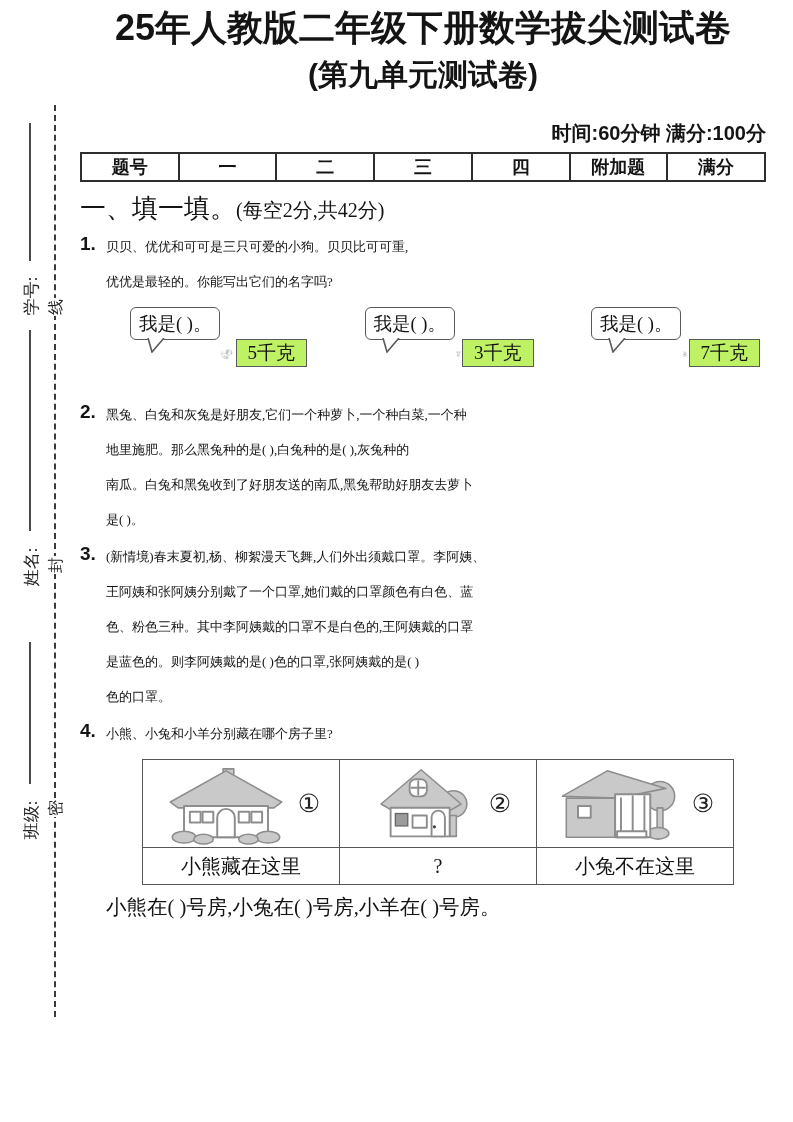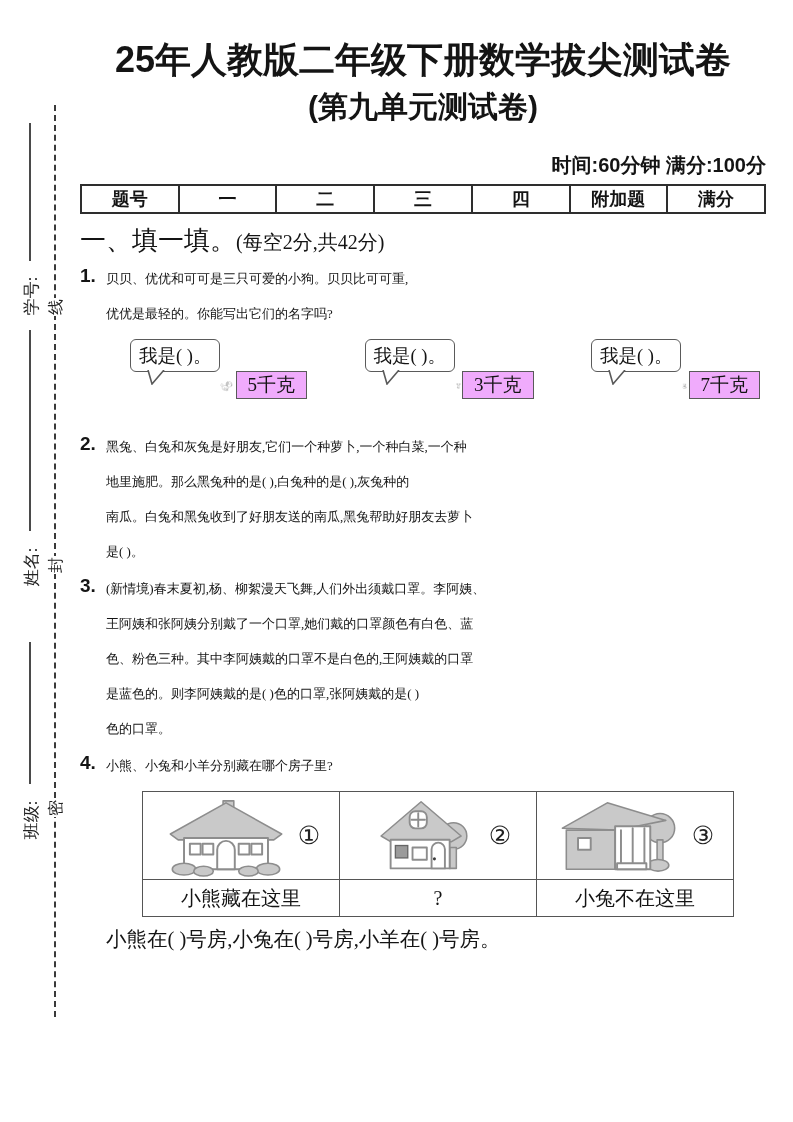--- a/index.html
+++ b/index.html
@@ -25,21 +25,21 @@
     transform:translate(-50%,-50%) rotate(-90deg);
     font-family:"Liberation Serif", serif;
   }
   .lab-id   { left:31px; top:296px; }
   .lab-name { left:31px; top:567px; }
   .lab-cls  { left:31px; top:820px; }
   .seal-char { left:56px; font-size:16px; background:#fff; padding:0 1px; }
   .sc-1 { top:307px; } .sc-2 { top:565px; } .sc-3 { top:808px; }
 
   
-  .content { position:absolute; left:80px; top:32px; width:686px; }
+  .content { position:absolute; left:80px; top:0; width:686px; }
 
   .title {
     font-family:"Liberation Sans", sans-serif; font-weight:bold;
     font-size:36px; text-align:center; margin:6px 0 0; line-height:1.2;
   }
   .subtitle {
     font-family:"Liberation Sans", sans-serif; font-weight:bold;
     font-size:30px; text-align:center; margin:6px 0 0;
   }
   .time-row {
@@ -71,21 +71,21 @@
   .bubble-wrap { position:relative; align-self:flex-start; margin-left:28px; }
   .dog-col:nth-child(2) .bubble-wrap, .dog-col:nth-child(3) .bubble-wrap { margin-left:36px; }
   .bubble {
     border:1.6px solid #5a5a5a; border-radius:6px; padding:3px 8px;
     font-size:18.5px; background:#fff; white-space:nowrap;
   }
   .bubble-tail { position:absolute; left:16px; bottom:-13px; }
   .dog-art { height:78px; margin-top:8px; }
   .weight-box {
     border:1.6px solid #5a5a5a; padding:0 11px; font-size:19px;
-    margin-top:5px; background:#f0abfc; white-space:nowrap;
+    margin-top:5px; background:#bef264; white-space:nowrap;
   }
 
   
   table.houses { border-collapse:collapse; margin:8px 0 6px 62px; }
   table.houses td { border:1.6px solid #555; text-align:center; vertical-align:middle; }
   .house-img-cell { width:197px; height:88px; }
   .house-cap-cell { height:37px; font-size:20px; }
   .house-wrap { display:flex; align-items:center; justify-content:center; gap:8px; }
   .circ-num { font-size:25px; color:#222; }
 

